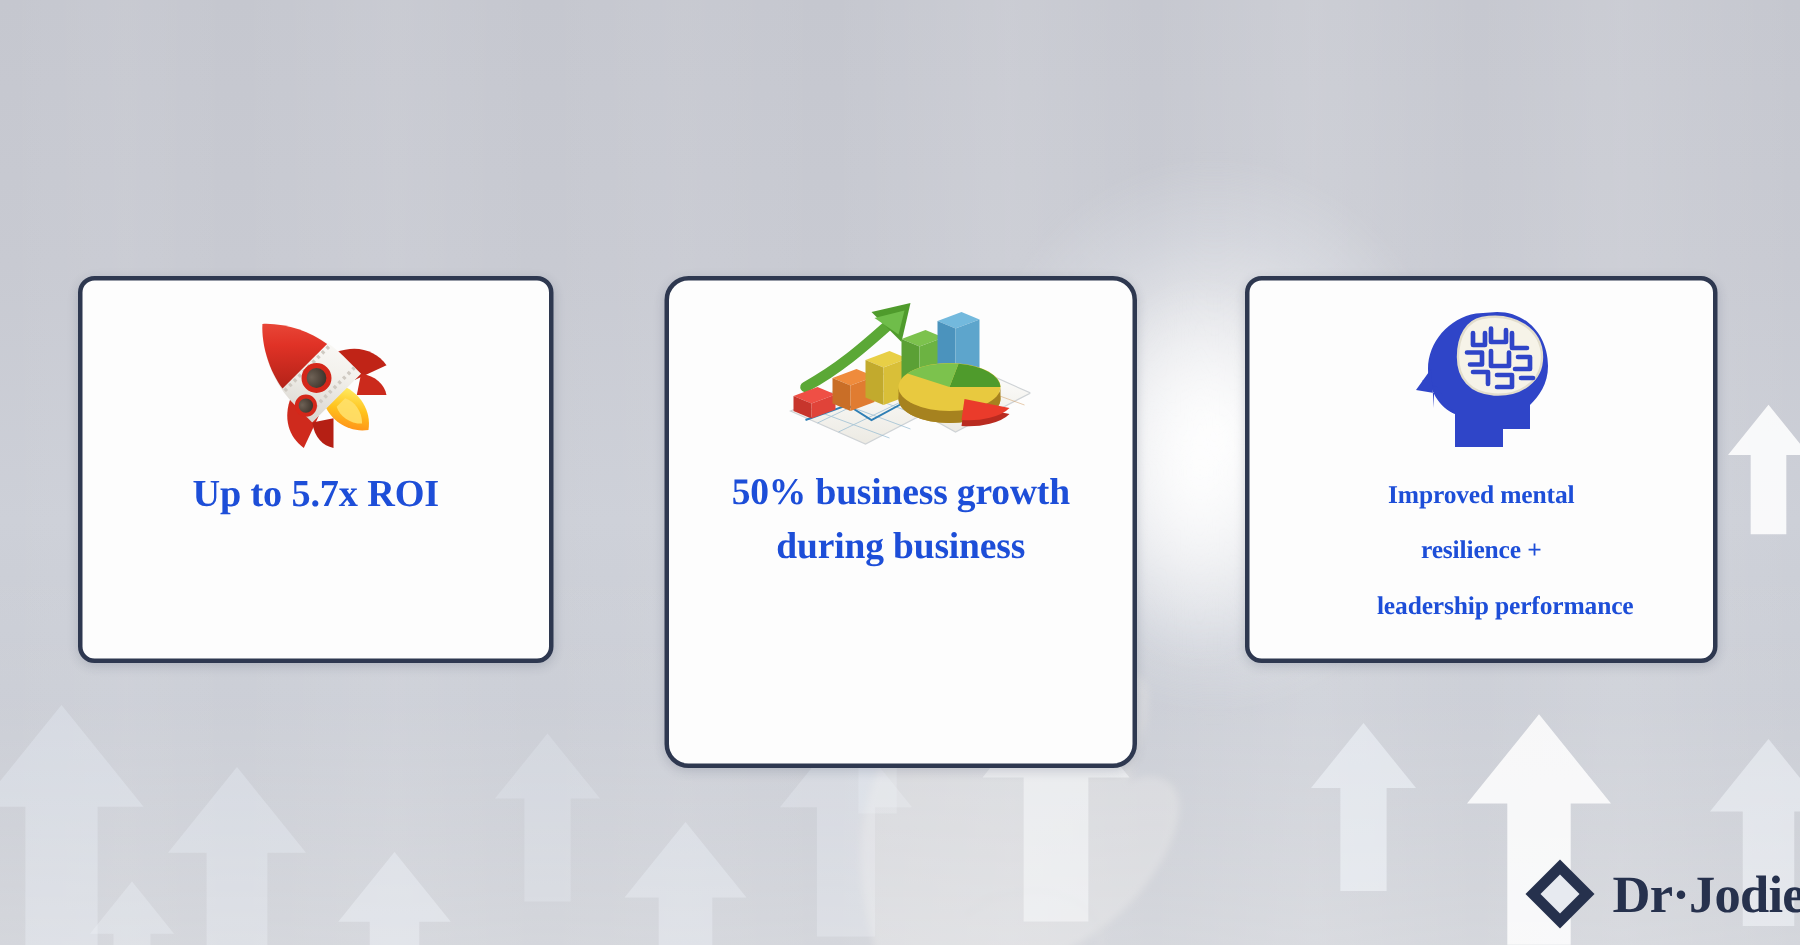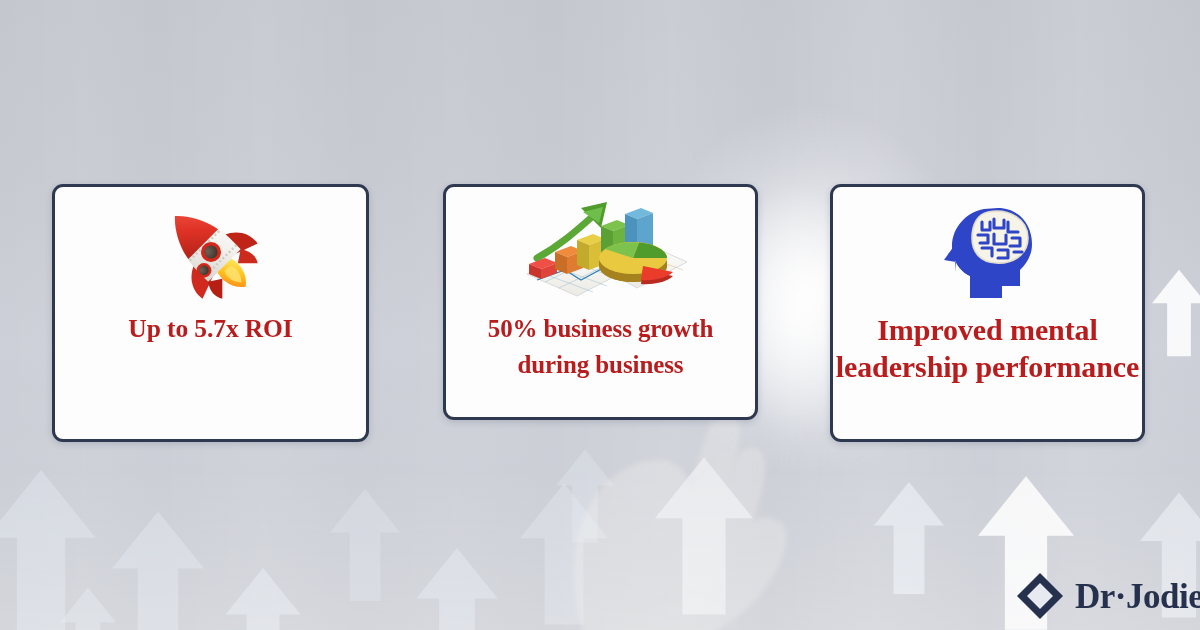--- a/index.html
+++ b/index.html
@@ -73,46 +73,46 @@
   .card{
     position:absolute;
     background:#fdfdfd;
     border:3px solid #2e3850;
     border-radius:11px;
     box-shadow:0 2px 7px rgba(40,50,75,0.18);
     display:flex;flex-direction:column;align-items:center;
     box-sizing:border-box;
   }
   #card-1{left:52px;top:184px;width:317px;height:258px;}
-  #card-2{left:443px;top:184px;width:315px;height:236px;}
+  #card-2{left:443px;top:184px;width:315px;height:328px;border-radius:16px;}
   #card-3{left:830px;top:184px;width:315px;height:258px;}
 
   .card-figure{
     width:100%;height:118px;
     display:flex;align-items:center;justify-content:center;
     margin-top:6px;
     overflow:visible;
   }
   .card-text{
     width:100%;
     text-align:center;
     font-weight:bold;
     font-size:25.5px;
     line-height:36px;
-    color:#b91c1c;
+    color:#1d4ed8;
     letter-spacing:-0.1px;
     white-space:nowrap;
   }
-  #card-3 .card-text{font-size:30px;line-height:37px;}
+  #card-3 .card-text{font-size:17px;line-height:37px;}
   #card-2 .card-text{font-size:25px;}
 
   
   .card-text .line{display:block;}
   #card-3 .card-text .line.wide{
-    position:relative;left:0;
+    position:relative;left:16px;
     transform:scaleX(1.0);
     margin-left:-14px;margin-right:-14px;
   }
 
   
   #logo{
     position:absolute;left:1016px;top:572px;
     display:flex;align-items:center;gap:11px;
   }
   #logo .mark{width:48px;height:48px;position:relative;}
@@ -362,20 +362,21 @@
             <path d="M58 32 L58 42 L70 42 L70 33"></path>
             <path d="M76 36 L84 36 L84 44 L74 44"></path>
             <path d="M46 46 L56 46 L56 54"></path>
             <path d="M62 48 L72 48 L72 56 L62 56"></path>
             <path d="M78 50 L86 50"></path>
           </g>
         </svg>
       </div>
       <div class="card-text">
         <span class="line">Improved mental</span>
+        <span class="line">resilience +</span>
         <span class="line wide">leadership performance</span>
       </div>
     </div>
 
   </div>
 
   <div id="logo">
     <div class="mark">
       <svg width="48" height="48" viewBox="0 0 48 48">
         <path d="M24 1 L47 24 L24 47 L1 24 Z" fill="#26314d"></path>

